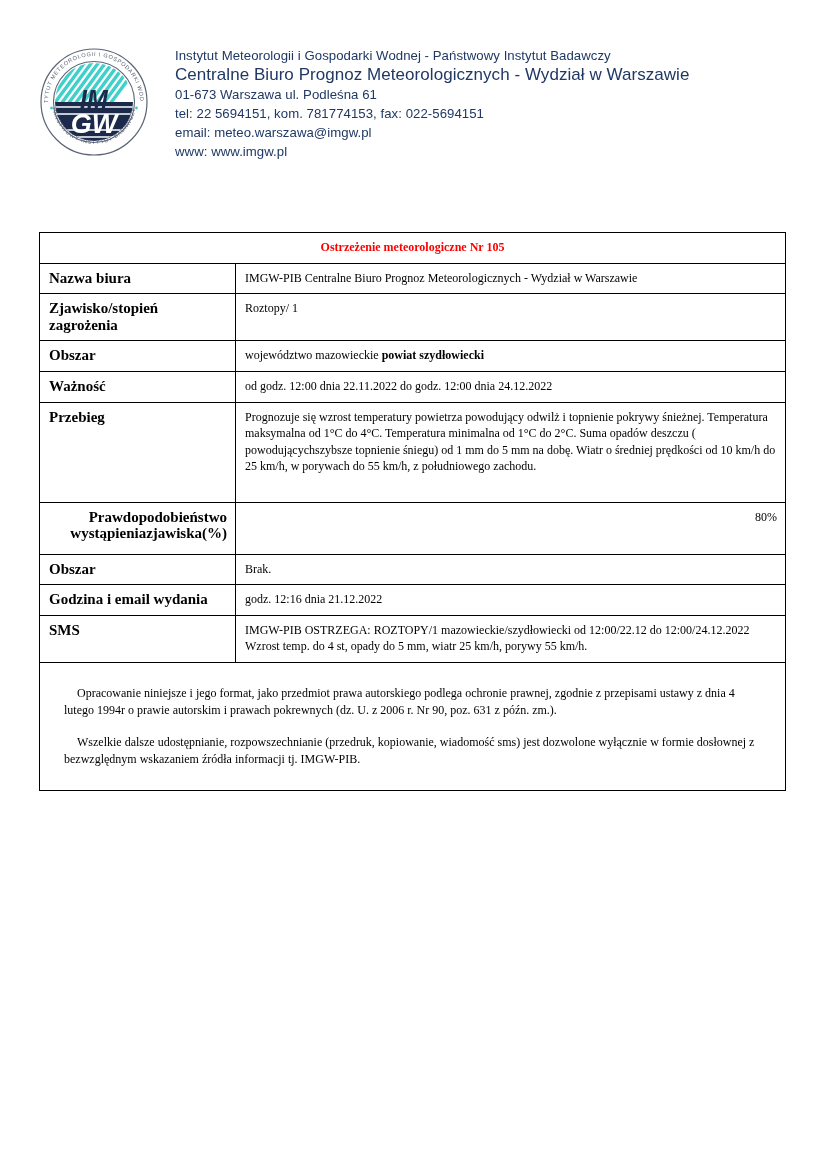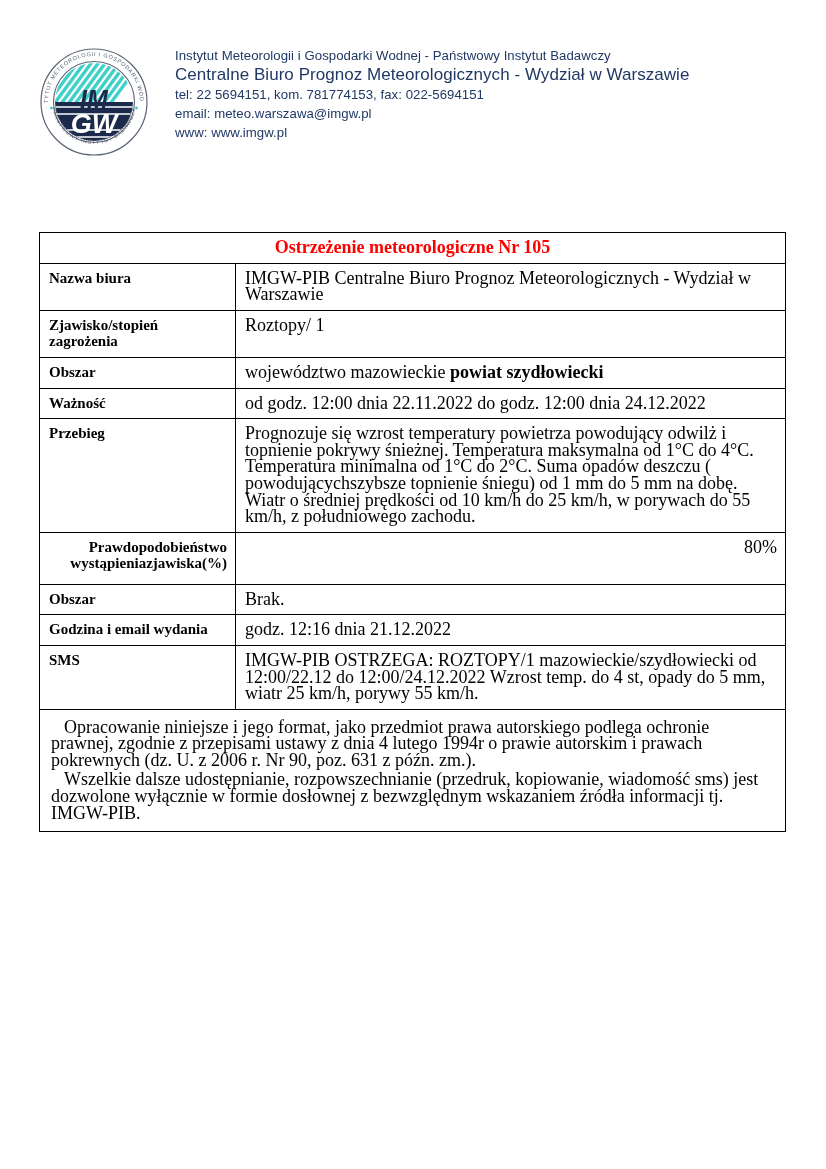--- a/index.html
+++ b/index.html
@@ -53,21 +53,21 @@
     position: absolute;
     left: 39px;
     top: 232px;
     width: 746px;
     border-collapse: collapse;
     table-layout: fixed;
   }
   .warning-table td {
     border: 1.1px solid #000000;
     vertical-align: top;
-    font-size: 18px;
+    font-size: 12px;
     line-height: 16.6px;
     padding: 6px 8px 7px 8px;
   }
   .col-label { width: 196px; }
   .col-value { width: 550px; }
 
   .title-cell {
     text-align: center;
     color: #FF0000;
     font-weight: bold;
@@ -86,21 +86,21 @@
 
   .tall-przebieg { height: 86px; }
   .tall-prob { height: 38px; text-align: right; }
 
   .footer-cell {
     padding: 8px 9px 10px 9px;
     font-size: 12.2px;
     line-height: 16.4px;
   }
   .footer-cell p {
-    margin: 3px;
+    margin: 16px;
     text-indent: 13px;
   }
 
   
   .logo-svg { display: block; }
 </style>
 </head>
 <body>
 
 <div class="page-header">
@@ -158,20 +158,21 @@
       </text>
 
       <circle cx="13.5" cy="62" r="1.4" fill="#3FD0C9"></circle>
       <circle cx="98.5" cy="62" r="1.4" fill="#3FD0C9"></circle>
     </svg>
   </div>
 
   <div class="header-text">
     <div>Instytut Meteorologii i Gospodarki Wodnej - Państwowy Instytut Badawczy</div>
     <div class="bold-line">Centralne Biuro Prognoz Meteorologicznych - Wydział w Warszawie</div>
+    <div>01-673 Warszawa ul. Podleśna   61</div>
     <div>tel: 22 5694151, kom. 781774153, fax: 022-5694151</div>
     <div>email: meteo.warszawa@imgw.pl</div>
     <div>www: www.imgw.pl</div>
   </div>
 </div>
 
 <table class="warning-table">
   <colgroup>
     <col class="col-label">
     <col class="col-value">

